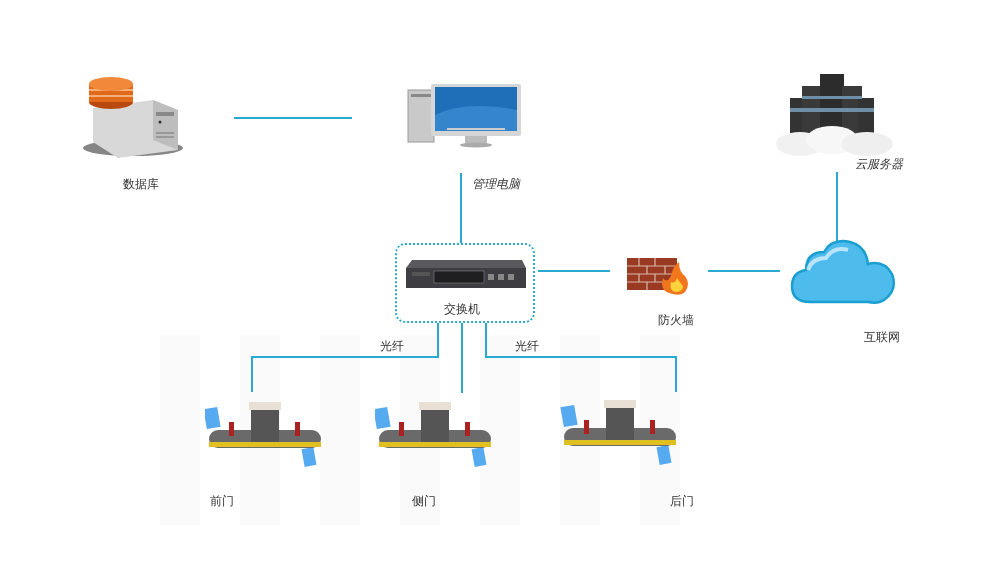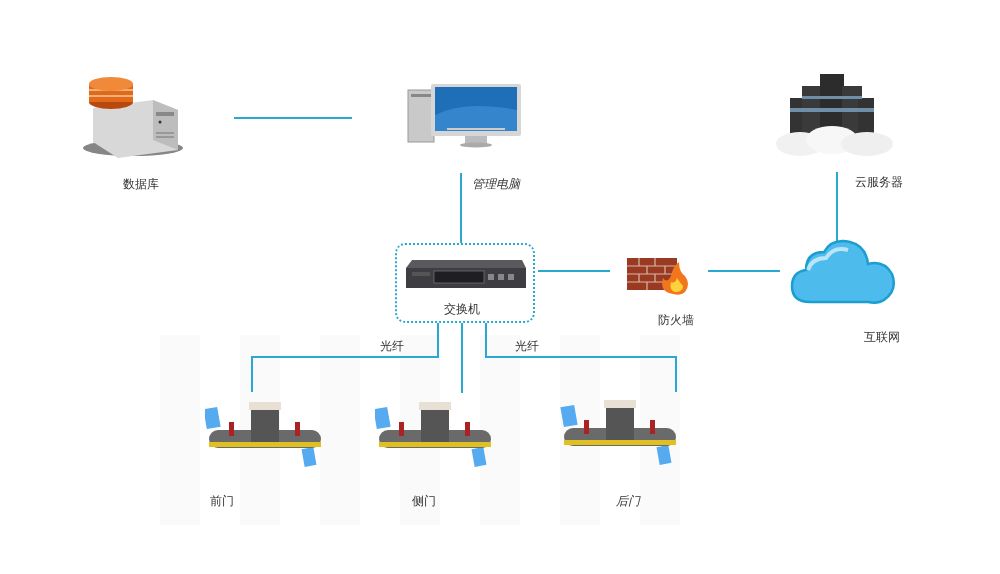--- a/index.html
+++ b/index.html
@@ -68,21 +68,21 @@
     <rect x="48" y="4" width="24" height="64" fill="#2c2c2c"></rect>
     <rect x="70" y="16" width="20" height="52" fill="#3a3a3a"></rect>
     <rect x="86" y="28" width="16" height="40" fill="#333"></rect>
     <rect x="18" y="38" width="84" height="4" fill="#6f8fa8"></rect>
     <rect x="30" y="26" width="60" height="3" fill="#6f8fa8"></rect>
     <ellipse cx="28" cy="74" rx="24" ry="12" fill="#f1f1f1"></ellipse>
     <ellipse cx="60" cy="70" rx="26" ry="14" fill="#f7f7f7"></ellipse>
     <ellipse cx="95" cy="74" rx="26" ry="12" fill="#efefef"></ellipse>
   </svg>
 </div>
-<div class="label" style="left:855px;top:174px;">云服务器</div>
+<div class="label" style="left:855px;top:156px;font-style:italic;">云服务器</div>
 
 <div class="switch-box"></div>
 <div class="abs" style="left:402px;top:258px;width:126px;height:34px;">
   <svg width="126" height="34" viewBox="0 0 126 34">
     <polygon points="10,2 120,2 124,10 4,10" fill="#5a5a5e"></polygon>
     <rect x="4" y="10" width="120" height="20" fill="#3d3d42"></rect>
     <rect x="32" y="13" width="50" height="12" fill="#1f1f22" stroke="#999" stroke-width="0.5"></rect>
     <rect x="86" y="16" width="6" height="6" fill="#888"></rect>
     <rect x="96" y="16" width="6" height="6" fill="#888"></rect>
     <rect x="106" y="16" width="6" height="6" fill="#888"></rect>
@@ -145,13 +145,13 @@
     <rect x="2" y="6" width="14" height="20" fill="#55aaf0" transform="rotate(-10 9 16)"></rect>
     <rect x="98" y="46" width="12" height="18" fill="#55aaf0" transform="rotate(-10 104 55)"></rect>
     <rect x="4" y="28" width="112" height="18" rx="9" fill="#6a6a6a"></rect>
     <rect x="4" y="40" width="112" height="5" fill="#e0c020"></rect>
     <rect x="46" y="4" width="28" height="36" fill="#555"></rect>
     <rect x="44" y="0" width="32" height="8" fill="#e8e0d4"></rect>
     <rect x="24" y="20" width="5" height="14" fill="#a22"></rect>
     <rect x="90" y="20" width="5" height="14" fill="#a22"></rect>
   </svg>
 </div>
-<div class="label" style="left:616px;top:493px;font-style:italic;">后门</div>
+<div class="label" style="left:670px;top:493px;">后门</div>
 
 </body></html>

